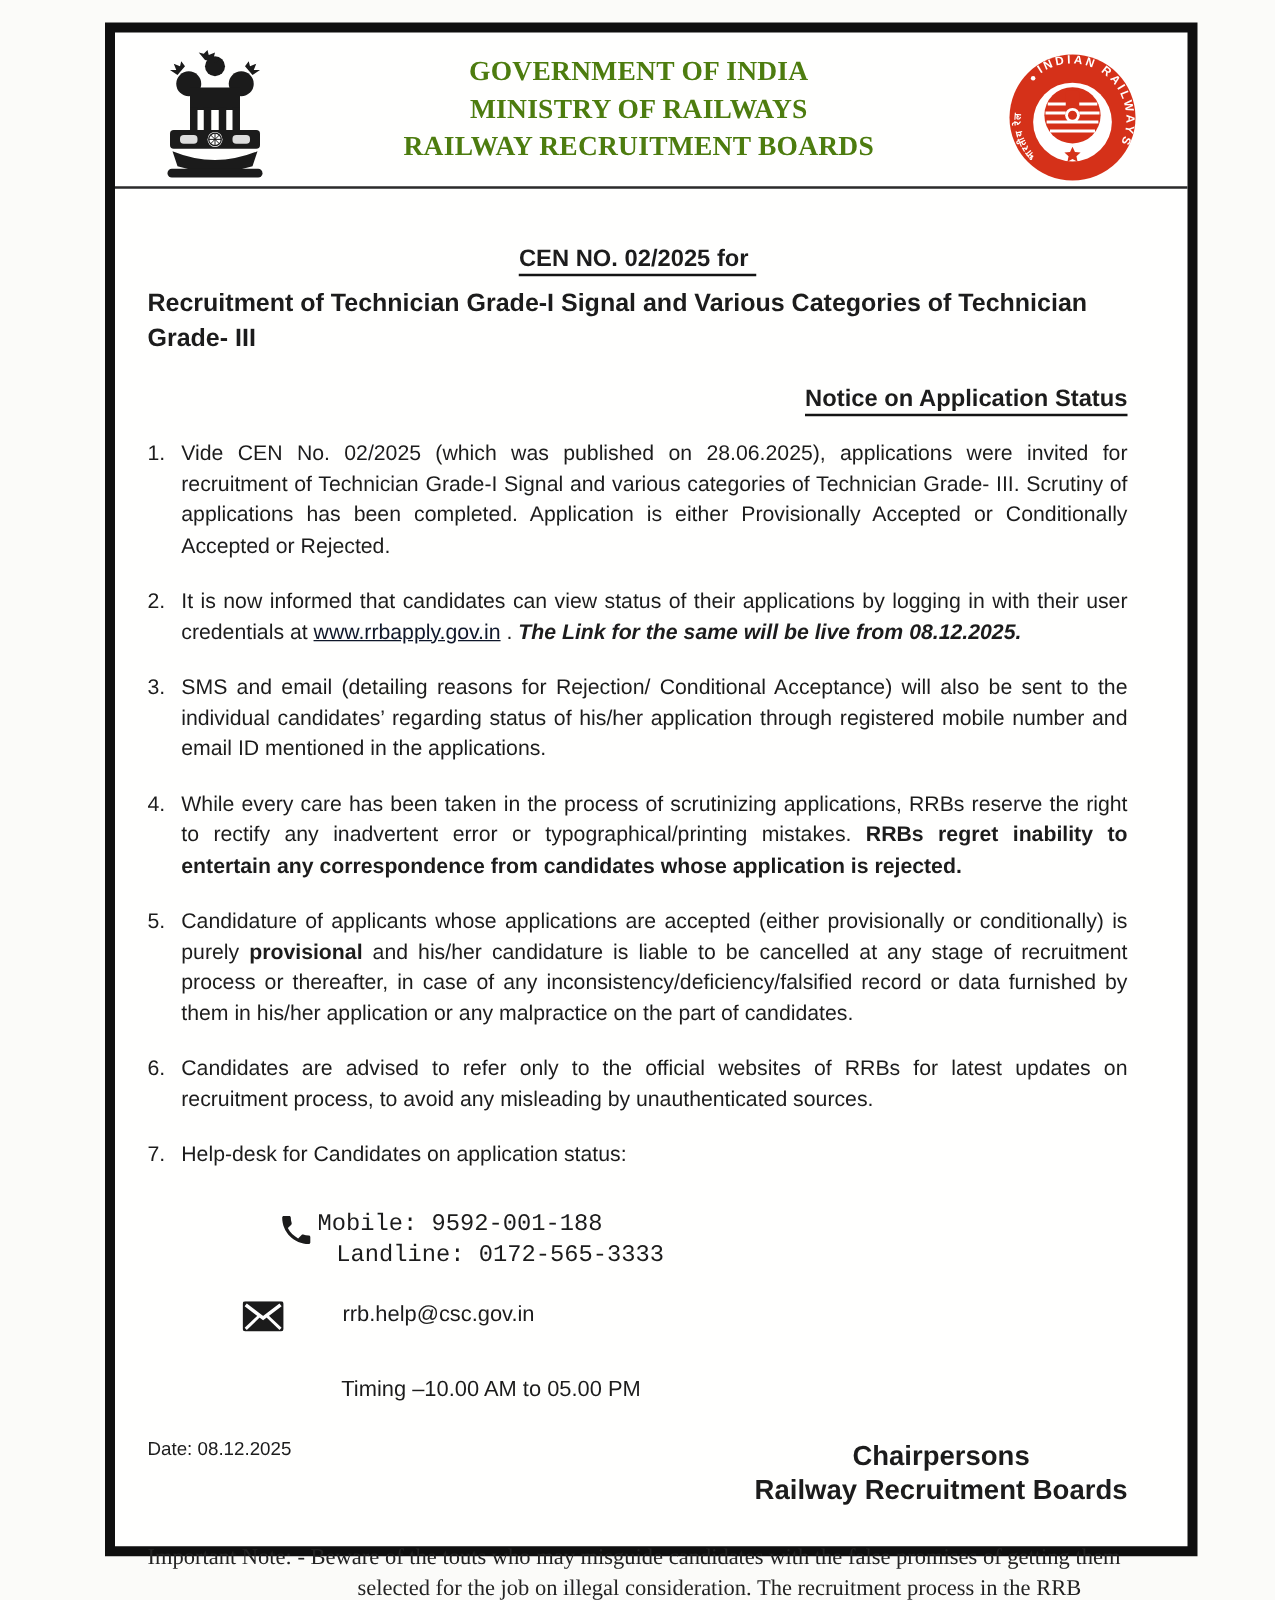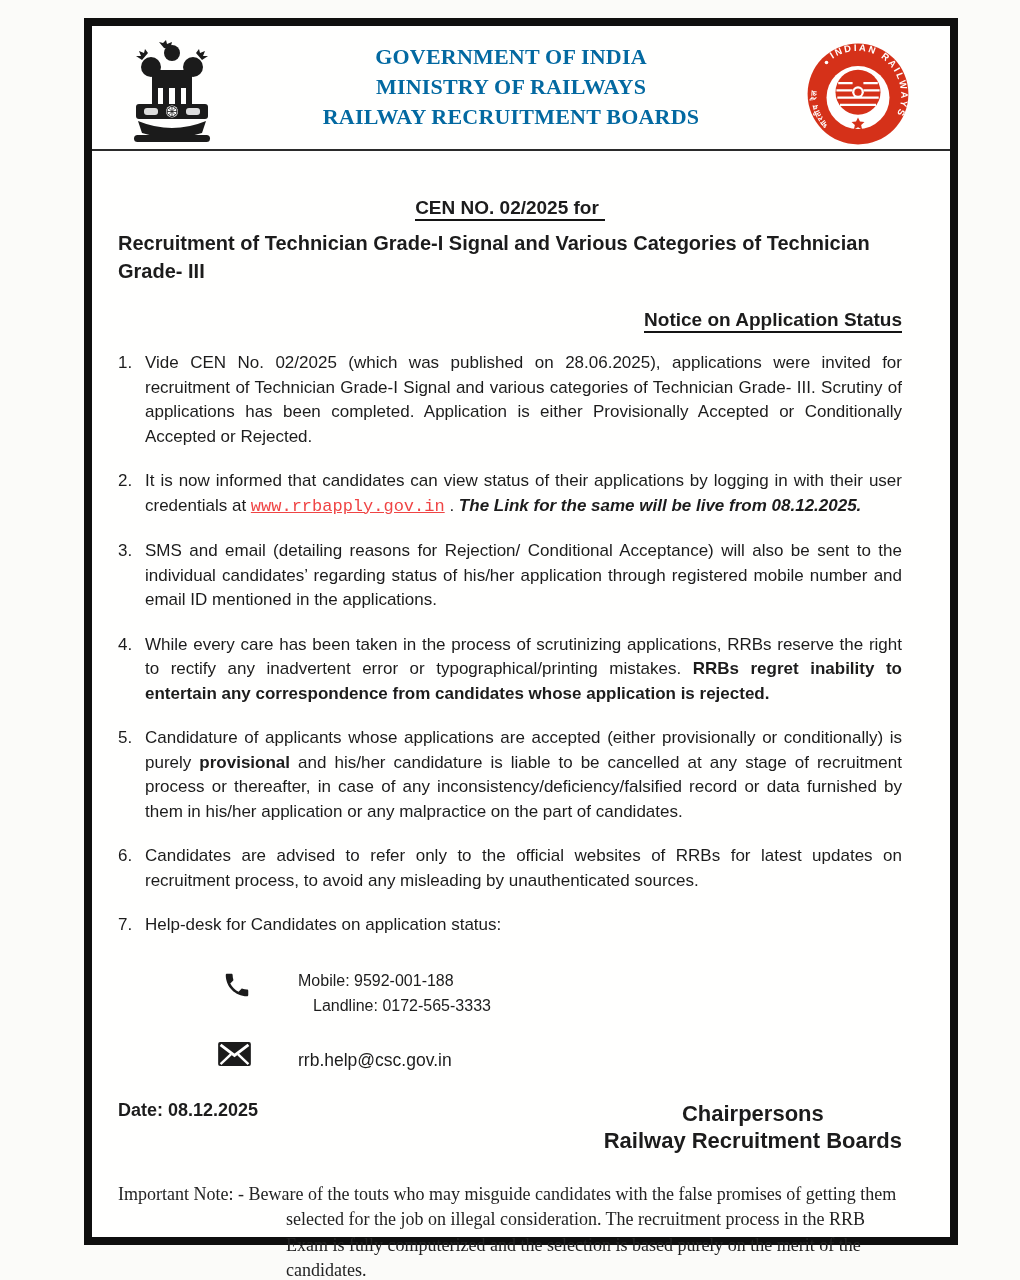--- a/index.html
+++ b/index.html
@@ -14,50 +14,50 @@
   .frame {
     position:absolute; left:84px; top:18px; width:874px; height:1227px;
     background:#fffffe; border:8px solid #0f0f0f;
   }
   
   .header { position:relative; height:125px; border-bottom:2px solid #2b2b2b; }
   .emblem { position:absolute; left:30px; top:14px; width:100px; height:104px; }
   .hdr-text {
     position:absolute; left:130px; right:150px; top:16px; text-align:center;
     font-family:"Liberation Serif","DejaVu Serif",serif;
-    font-weight:700; font-size:22px; line-height:30px; color:#0369a1;
+    font-weight:700; font-size:22px; line-height:30px; color:#4d7c0f;
     letter-spacing:.2px;
   }
   .rail-logo { position:absolute; right:36px; top:14px; width:112px; height:108px; }
   
   .docbody { padding:26px 48px 0 26px; }
   .cen-title { text-align:center; font-size:19px; font-weight:700; margin-top:20px; }
   .cen-title .u { border-bottom:2px solid #141414; padding:0 6px 1px 0; }
   .recruit-title { text-align:left; font-size:20px; font-weight:700; line-height:28px; margin-top:10px; }
   .notice-title { text-align:right; font-size:19px; font-weight:700; margin-top:24px; }
   .notice-title .u { border-bottom:2px solid #141414; padding-bottom:1px; }
   ol.points { list-style:none; margin-top:8px; }
   ol.points li { display:flex; margin-top:20px; font-size:17px; line-height:24.5px; }
   ol.points .num { width:27px; flex:none; }
   ol.points .txt { flex:1 1 auto; text-align:justify; }
   .b { font-weight:700; }
   .bi { font-weight:700; font-style:italic; }
-  a.weblink { color:#ef4444; text-decoration:underline; cursor:pointer;font-family:Liberation Mono, monospace; }
+  a.weblink { color:#0f172a; text-decoration:underline; cursor:pointer; }
   
   .contact-phone { display:flex; margin:30px 0 0 104px; }
   .phone-icon-box { width:32px; flex:none; padding-top:2px; }
-  .phone-lines { margin-left:44px; font-size:16px; line-height:25px; }
+  .phone-lines { font-size:19px; line-height:25px;font-family:Liberation Mono, monospace; }
   .landline { margin-left:15px; }
-  .contact-mail { display:flex; align-items:flex-end; margin:24px 0 0 100px; }
+  .contact-mail { display:flex; align-items:flex-start; margin:24px 0 0 76px; }
   .mail-icon-box { width:36px; flex:none; }
   .mail-text { margin-left:44px; font-size:17.5px; }
   .timing { margin:30px 0 0 155px; font-size:17.5px; }
   
   .sigrow { display:flex; justify-content:space-between; align-items:flex-start; margin-top:29px; }
-  .date { font-weight:700; font-size:18px; }
+  .date { font-weight:400; font-size:15px; }
   .sign { text-align:center; font-weight:700; font-size:22px; line-height:27px; }
   
   .note {
     margin-top:28px; font-family:"Liberation Serif","DejaVu Serif",serif;
     font-size:18px; line-height:25.5px; color:#232323;
     padding-left:168px; text-indent:-168px;
   }
   .note .lbl { font-weight:400; }
 </style>
 </head>
@@ -202,20 +202,21 @@
           <svg width="33" height="25" viewBox="0 0 34 26" aria-hidden="true">
             <rect x="0" y="0" width="34" height="25" rx="2" fill="#1b1b1b"></rect>
             <polyline points="2.5,3 17,14 31.5,3" fill="none" stroke="#ffffff" stroke-width="3"></polyline>
             <line x1="2.5" y1="23" x2="13.5" y2="12.5" stroke="#ffffff" stroke-width="2.5"></line>
             <line x1="31.5" y1="23" x2="20.5" y2="12.5" stroke="#ffffff" stroke-width="2.5"></line>
           </svg>
         </span>
         <span class="mail-text">rrb.help@csc.gov.in</span>
       </div>
 
+      <div class="timing">Timing –10.00 AM to 05.00 PM</div>
 
       <div class="sigrow">
         <div class="date">Date: 08.12.2025</div>
         <div class="sign">
           <div>Chairpersons</div>
           <div>Railway Recruitment Boards</div>
         </div>
       </div>
 
       <div class="note"><span class="lbl">Important Note</span><span>: - </span><span>Beware of the touts who may misguide candidates with the false promises of getting them selected for the job on illegal consideration. The recruitment process in the RRB Exam is fully computerized and the selection is based purely on the merit of the candidates.</span></div>

